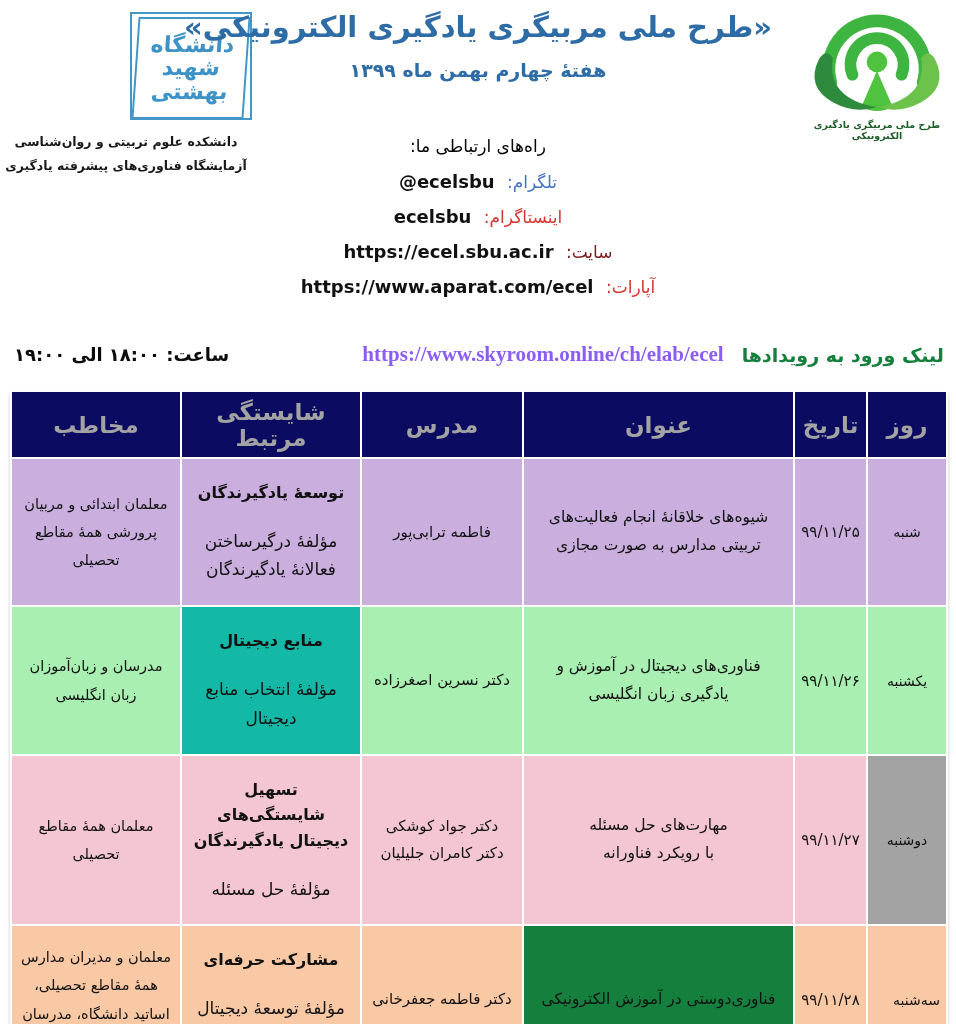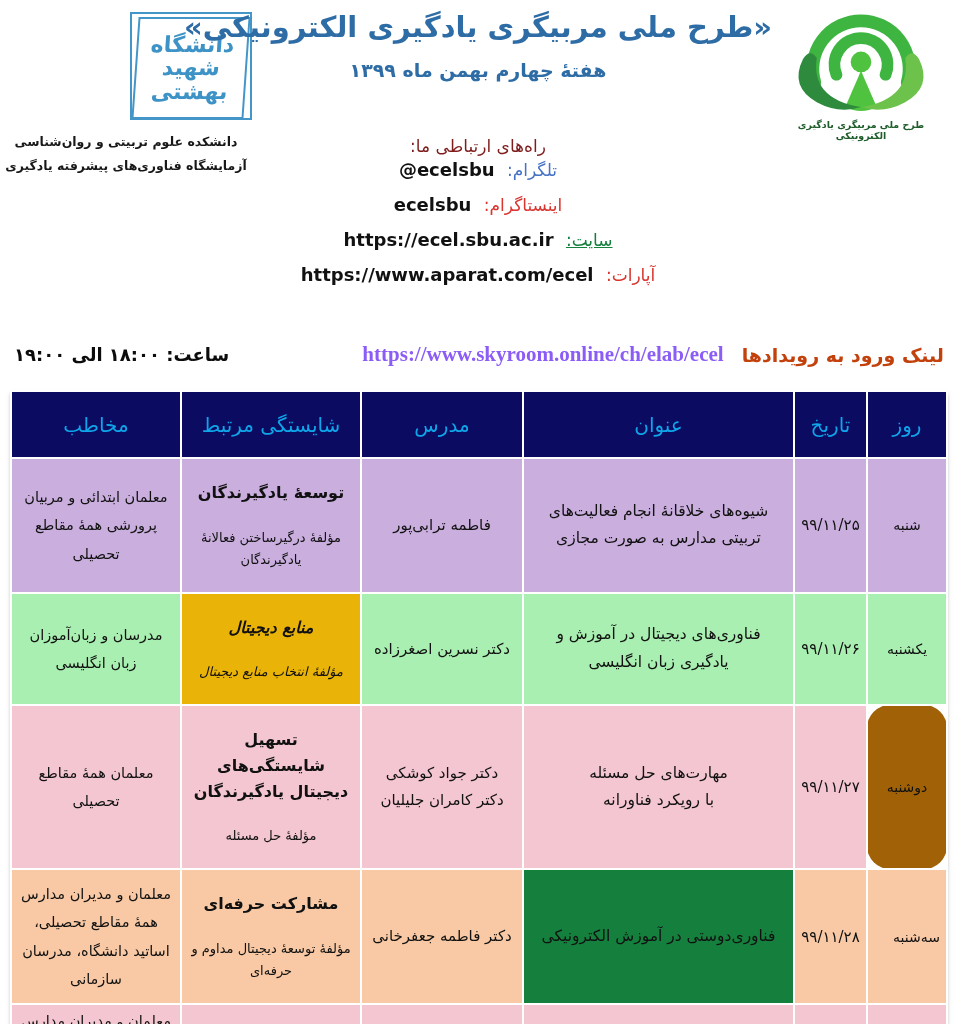--- a/index.html
+++ b/index.html
@@ -11,45 +11,45 @@
   .sbu-block{position:absolute;left:0;top:12px;width:252px;text-align:center;}
   .sbu-box{width:112px;height:98px;margin-left:32px;border:2px solid #4596c8;padding:3px;box-sizing:content-box;background:#fff;}
   .sbu-box-inner{border:2px solid #4596c8;height:100%;display:flex;align-items:center;justify-content:center;
     color:#3e93c6;font-weight:bold;font-size:22px;line-height:1.05;white-space:pre-line;transform:skewX(-4deg);}
   .sbu-caption{margin-top:10px;font-size:12.5px;font-weight:bold;color:#181818;line-height:1.95;}
   
   .title-block{position:absolute;left:160px;right:160px;top:8px;text-align:center;}
   .main-title{font-size:29px;font-weight:bold;color:#2e6ca6;line-height:1.35;}
   .sub-title{font-size:19px;font-weight:bold;color:#2e6ca6;margin-top:12px;}
   
-  .ecel-block{position:absolute;right:16px;top:2px;width:158px;text-align:center;}
+  .ecel-block{position:absolute;right:0;top:2px;width:158px;text-align:center;}
   .ecel-caption{font-size:9.5px;font-weight:bold;color:#1e5c2a;margin-top:1px;}
   
   .contact-block{position:absolute;top:136px;left:0;right:0;text-align:center;}
-  .contact-heading{font-size:17px;color:#7f1d1d;margin-bottom:3px;}
+  .contact-heading{font-size:17px;color:#000000;margin-bottom:15px;}
   .contact-line{margin-bottom:14px;font-size:17px;}
   .contact-label{font-size:17px;}
   .contact-value{font-weight:bold;color:#111;font-size:18px;margin-right:7px;display:inline-block;direction:ltr;unicode-bidi:isolate;}
   
   .link-row{position:absolute;top:342px;left:14px;right:12px;display:flex;justify-content:space-between;align-items:center;}
   .link-group{display:flex;align-items:center;gap:18px;}
-  .link-label{font-size:19px;font-weight:bold;color:#c2410c;}
+  .link-label{font-size:19px;font-weight:bold;color:#15803d;}
   .link-url{font-family:"Liberation Serif","DejaVu Serif",serif;font-weight:bold;font-size:21px;color:#8b5cf6;direction:ltr;unicode-bidi:isolate;}
   .time-text{font-size:18px;font-weight:bold;color:#0c0c0c;}
   
   .sched{position:absolute;top:390px;left:10px;width:936px;border-collapse:collapse;table-layout:fixed;direction:rtl;
     box-shadow:0 3px 4px -1px rgba(90,90,90,.55);}
   .sched th,.sched td{border:2.5px solid #ffffff;text-align:center;vertical-align:middle;padding:2px 6px;white-space:pre-line;overflow:hidden;}
-  .sched thead th{background:#0b0b62;color:#0ea5e9;font-size:20px;font-weight:normal;}
+  .sched thead th{background:#0b0b62;color:#a3a3a3;font-size:23px;font-weight:bold;}
   .cell-day{font-size:14px;margin-top:12px;}
   .cell-date{font-size:15px;}
   .cell-title{font-size:15.5px;line-height:1.8;}
   .cell-instructor{font-size:15px;line-height:1.8;}
   .comp-main{font-weight:bold;font-size:16px;line-height:1.6;}
-  .comp-sub{font-size:13px;line-height:1.7;margin-top:2px;}
+  .comp-sub{font-size:17px;line-height:1.7;margin-top:2px;}
   .cell-audience{font-size:14.5px;line-height:1.95;}
 </style>
 </head>
 <body>
 
 <div class="page">
 
   <div class="sbu-block">
     <div class="sbu-box">
       <div class="sbu-box-inner">دانشگاه
@@ -83,21 +83,21 @@
     <div class="contact-heading">راه‌های ارتباطی ما:</div>
     <div class="contact-line">
       <span class="contact-label" style="color: rgb(68, 114, 196);">تلگرام:</span>
       <span class="contact-value">@ecelsbu</span>
     </div>
     <div class="contact-line">
       <span class="contact-label" style="color: rgb(217, 52, 46);">اینستاگرام:</span>
       <span class="contact-value">ecelsbu</span>
     </div>
     <div class="contact-line">
-      <span class="contact-label" style="color: #15803d; text-decoration: underline;">سایت:</span>
+      <span class="contact-label" style="color: #7f1d1d;">سایت:</span>
       <span class="contact-value">https://ecel.sbu.ac.ir</span>
     </div>
     <div class="contact-line">
       <span class="contact-label" style="color: rgb(217, 52, 46);">آپارات:</span>
       <span class="contact-value">https://www.aparat.com/ecel</span>
     </div>
   </div>
 
   <div class="link-row">
     <div class="link-group">
@@ -136,28 +136,28 @@
           <div class="comp-main">توسعهٔ یادگیرندگان</div>
           <div class="comp-sub">مؤلفهٔ درگیرساختن فعالانهٔ یادگیرندگان</div>
         </td>
         <td class="cell-audience" style="background-color: rgb(201, 174, 222);">معلمان ابتدائی و مربیان پرورشی همهٔ مقاطع تحصیلی</td>
       </tr>
       <tr style="height:103px">
         <td class="cell-day" style="background-color: rgb(169, 239, 177);">یکشنبه</td>
         <td class="cell-date" style="background-color: rgb(169, 239, 177);">۹۹/۱۱/۲۶</td>
         <td class="cell-title" style="background-color: rgb(169, 239, 177);">فناوری‌های دیجیتال در آموزش و یادگیری زبان انگلیسی</td>
         <td class="cell-instructor" style="background-color: rgb(169, 239, 177);">دکتر نسرین اصغرزاده</td>
-        <td style="background-color: #eab308; font-style: italic;">
+        <td style="background-color: #14b8a6;">
           <div class="comp-main">منابع دیجیتال</div>
           <div class="comp-sub">مؤلفهٔ انتخاب منابع دیجیتال</div>
         </td>
         <td class="cell-audience" style="background-color: rgb(169, 239, 177);">مدرسان و زبان‌آموزان زبان انگلیسی</td>
       </tr>
       <tr style="height:103px">
-        <td class="cell-day" style="background-color: #a16207; border-radius: 23px;">دوشنبه</td>
+        <td class="cell-day" style="background-color: #a3a3a3;">دوشنبه</td>
         <td class="cell-date" style="background-color: rgb(243, 198, 209);">۹۹/۱۱/۲۷</td>
         <td class="cell-title" style="background-color: rgb(243, 198, 209);">مهارت‌های حل مسئله
 با رویکرد فناورانه</td>
         <td class="cell-instructor" style="background-color: rgb(243, 198, 209);">دکتر جواد کوشکی
 دکتر کامران جلیلیان</td>
         <td style="background-color: rgb(243, 198, 209);">
           <div class="comp-main">تسهیل شایستگی‌های دیجیتال یادگیرندگان</div>
           <div class="comp-sub">مؤلفهٔ حل مسئله</div>
         </td>
         <td class="cell-audience" style="background-color: rgb(243, 198, 209);">معلمان همهٔ مقاطع تحصیلی</td>

